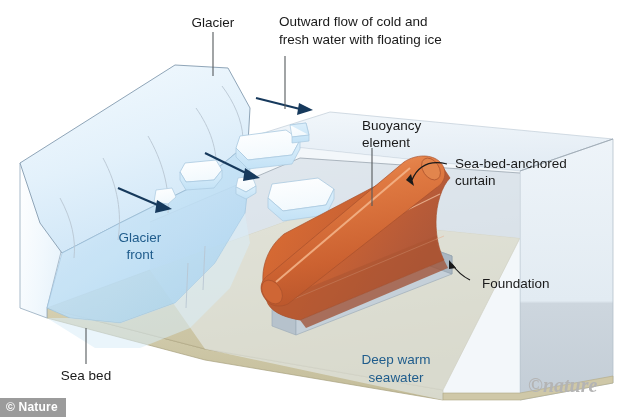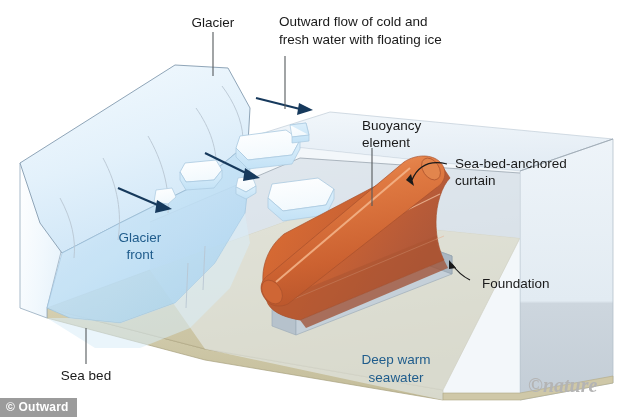--- a/index.html
+++ b/index.html
@@ -318,14 +318,14 @@
 
     <text class="label-text" x="86" y="372" text-anchor="middle">Sea bed</text>
 
     <text class="label-text-blue" x="396" y="356" text-anchor="middle">Deep warm</text>
     <text class="label-text-blue" x="396" y="374" text-anchor="middle">seawater</text>
   </g>
 
 </svg>
 </div>
 
-<div id="nature-badge">© Outward</div>
+<div id="nature-badge">© Nature</div>
 <div id="nature-mark">©nature</div>
 
 </body></html>

